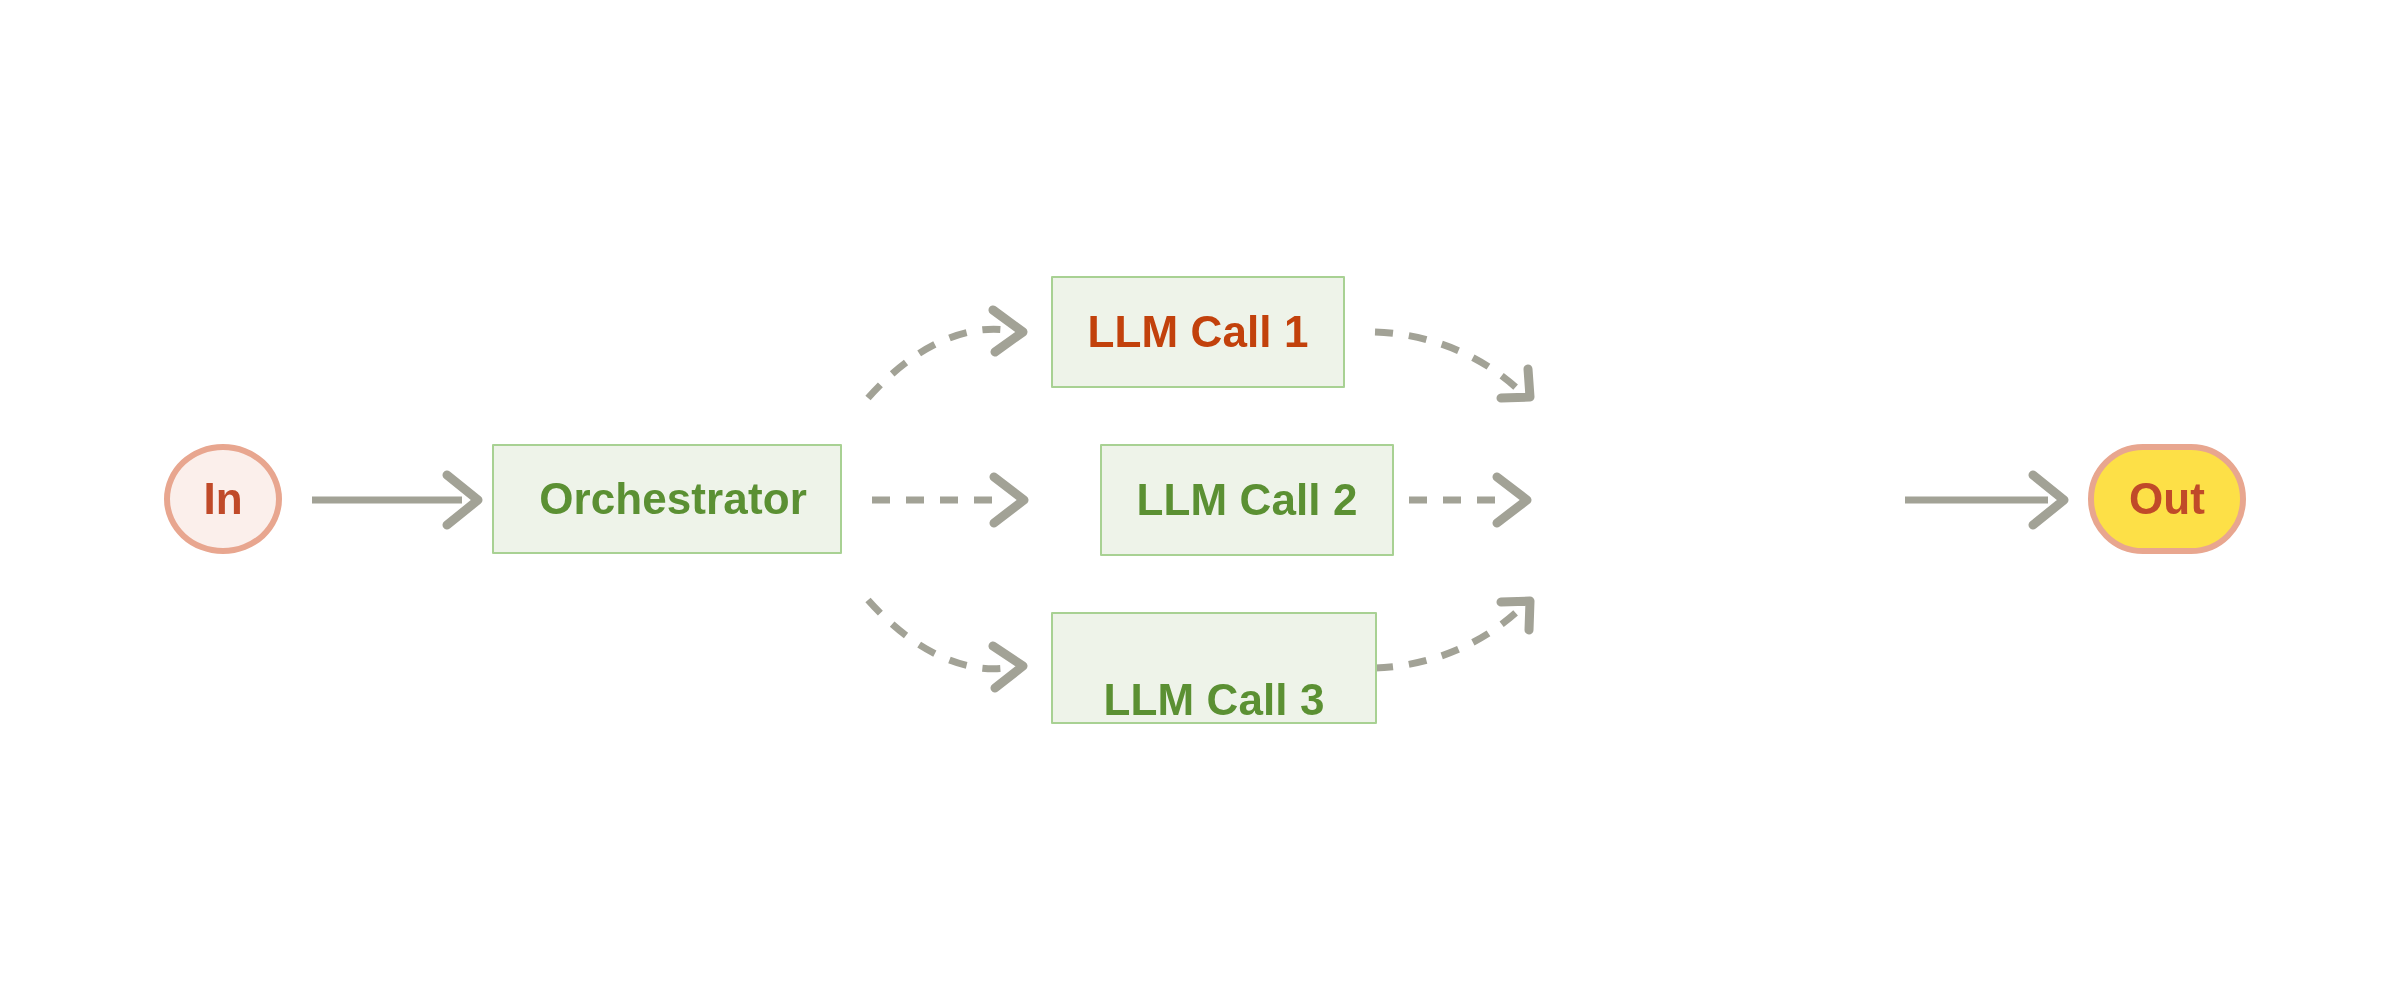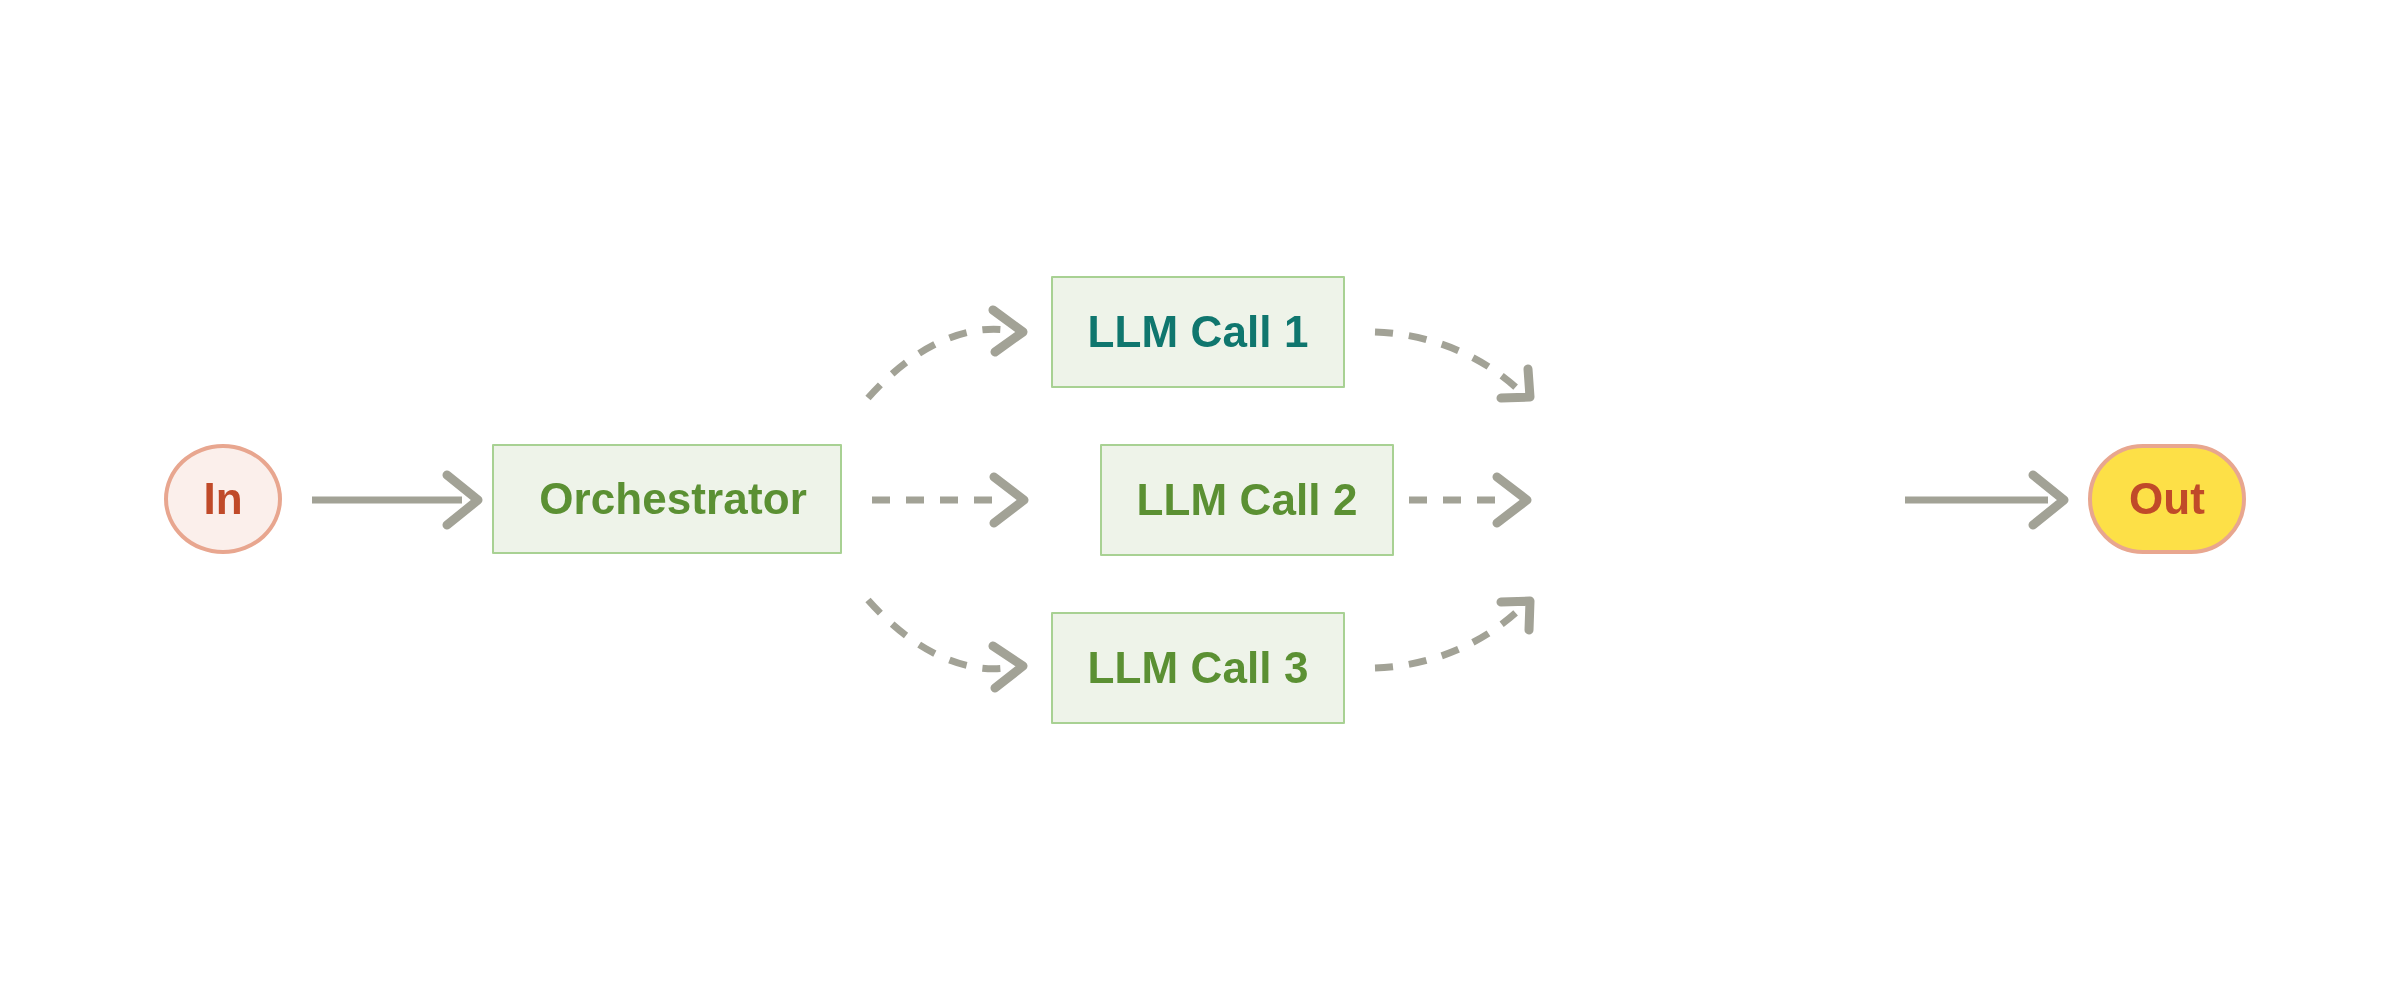--- a/index.html
+++ b/index.html
@@ -49,36 +49,36 @@
   .node.process .node-label {
     color: #5b9033;
     font-size: 44px;
     font-weight: 700;
     letter-spacing: 0.1px;
   }
 
   
   .node.terminal {
     background: #fbefeb;
-    border: 4px solid #14b8a6;
+    border: 6px solid #14b8a6;
   }
   .node.terminal .node-label {
     color: #c04a29;
     font-size: 44px;
     font-weight: 700;
   }
   .node.terminal.circle { border-radius: 50%; }
   .node.terminal.stadium { border-radius: 999px; }
 
   
   #node-in          { left: 164px;  top: 444px; width: 118px; height: 110px; }
   #node-orchestrator{ left: 492px;  top: 444px; width: 350px; height: 110px; }
   #node-llm-1       { left: 1051px; top: 276px; width: 294px; height: 112px; }
   #node-llm-2       { left: 1100px; top: 444px; width: 294px; height: 112px; }
-  #node-llm-3       { left: 1051px; top: 612px; width: 294px; height: 112px; }
+  #node-llm-3       { left: 1051px; top: 612px; width: 326px; height: 112px; align-items: flex-end; }
   #node-synthesizer { left: 1556px; top: 444px; width: 322px; height: 110px; }
   #node-out         { left: 2088px; top: 444px; width: 158px; height: 110px; }
 </style>
 </head>
 <body>
 
 <div id="canvas" style="background: rgb(255, 255, 255);">
 
   <svg id="edge-layer" viewBox="0 0 2401 1000" xmlns="http://www.w3.org/2000/svg">
 
@@ -125,21 +125,21 @@
 
   <div class="node terminal circle" id="node-in" style="background: rgb(251, 239, 235); border-color: rgb(232, 166, 143);">
     <span class="node-label" style="color: rgb(192, 74, 41);">In</span>
   </div>
 
   <div class="node process" id="node-orchestrator" style="background: rgb(238, 243, 233); border-color: rgb(168, 209, 147);">
     <span class="node-label" style="color: rgb(91, 144, 51); margin-left: 12px;">Orchestrator</span>
   </div>
 
   <div class="node process" id="node-llm-1" style="background: rgb(238, 243, 233); border-color: rgb(168, 209, 147);">
-    <span class="node-label" style="color: #0f766e;">LLM Call 1</span>
+    <span class="node-label" style="color: #c2410c;">LLM Call 1</span>
   </div>
 
   <div class="node process" id="node-llm-2" style="background: rgb(238, 243, 233); border-color: rgb(168, 209, 147);">
     <span class="node-label" style="color: rgb(91, 144, 51);">LLM Call 2</span>
   </div>
 
   <div class="node process" id="node-llm-3" style="background: rgb(238, 243, 233); border-color: rgb(168, 209, 147);">
     <span class="node-label" style="color: rgb(91, 144, 51);">LLM Call 3</span>
   </div>
 

